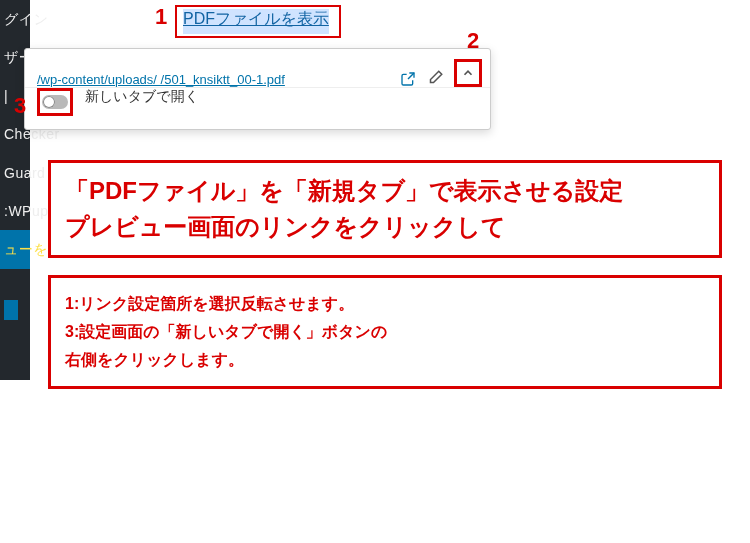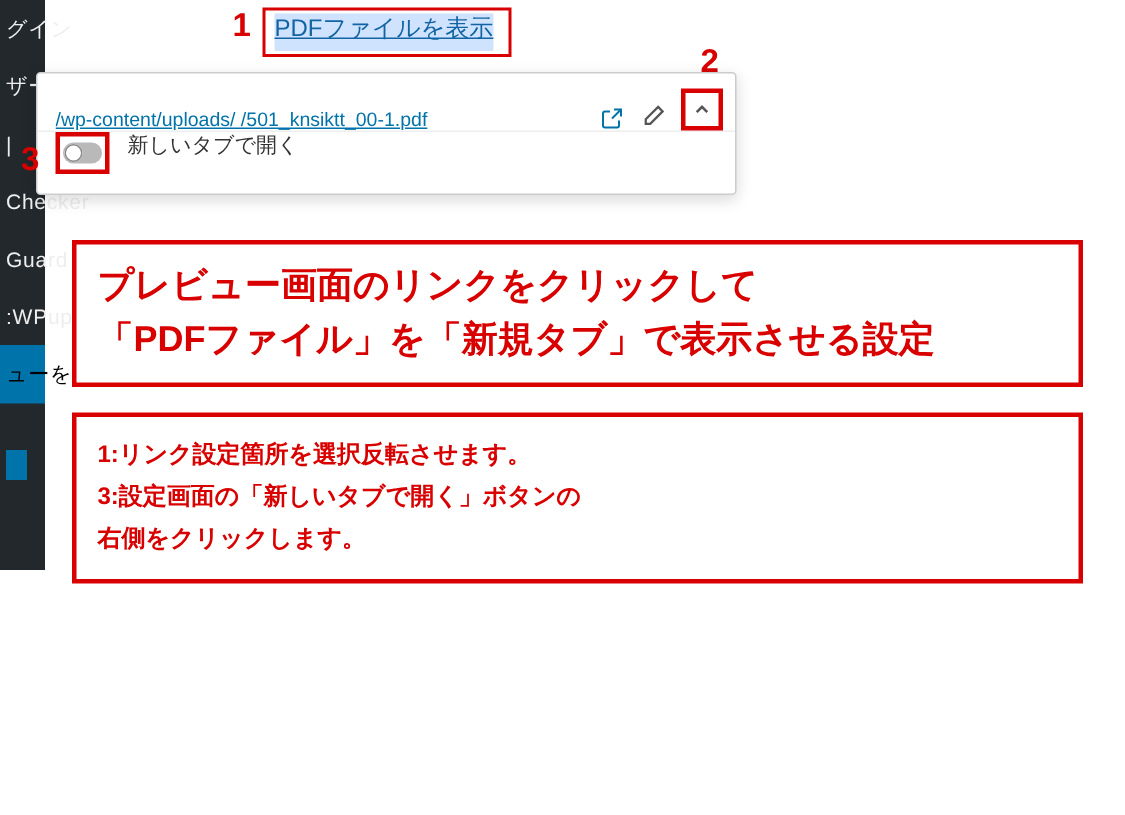--- a/index.html
+++ b/index.html
@@ -1,20 +1,20 @@
 <!DOCTYPE html>
 <html><head>
 <meta charset="utf-8">
 <style>
 html,body{margin:0;padding:0;font-family:-apple-system,BlinkMacSystemFont,"Segoe UI","Hiragino Kaku Gothic Pro","Meiryo",sans-serif;background:#fff;color:#222}
 .stage{position:relative;width:750px;height:543px;overflow:hidden}
 
 .sidebar{position:absolute;left:0;top:0;width:30px;height:380px;background:#23282d;color:#eee;font-size:14px;line-height:1.6}
 .sidebar .itm{white-space:nowrap;padding:8px 0 8px 4px;letter-spacing:.5px}
-.sidebar .hof{background:#0073aa;color:#000000}
+.sidebar .hof{background:#0073aa;color:#fde047}
 .bluebar{position:absolute;left:4px;top:300px;width:14px;height:20px;background:#0073aa}
 
 .link-text-box{position:absolute;left:175px;top:5px;width:150px;height:25px;border:2px solid #d90000;padding:2px 6px;font-size:16px;display:flex;}
 .link-text-box span{color:#1264a3;text-decoration:underline;background:#cfe3ff}
 .marker1{position:absolute;left:155px;top:4px;font-size:22px;font-weight:700;color:#d90000}
 
 .popover{position:absolute;left:24px;top:48px;width:465px;height:80px;background:#fff;border:1px solid #ccc;border-radius:3px;box-shadow:0 3px 10px rgba(0,0,0,.15)}
 .urlrow{display:flex;align-items:flex-end;height:38px;padding:0 8px 0 12px;border-bottom:1px solid #eee}
 .url{flex:1;color:#0073aa;font-size:13px;text-decoration:underline;white-space:nowrap;overflow:hidden}
 .ext{width:16px;height:16px;margin-left:6px;color:#0073aa;flex:none}
@@ -86,22 +86,22 @@
         <div class="toggle">
           <div class="knob"></div>
         </div>
       </div>
       <span class="toggle-label">新しいタブで開く</span>
     </div>
   </div>
   <div class="marker3">3</div>
 
   <div class="callout c1">
+    <div>「PDFファイル」を「新規タブ」で表示させる設定</div>
     <div>プレビュー画面のリンクをクリックして</div>
-    <div>「PDFファイル」を「新規タブ」で表示させる設定</div>
   </div>
 
   <div class="callout c2">
     <div class="row">1:リンク設定箇所を選択反転させます。</div>
     <div class="row">3:設定画面の「新しいタブで開く」ボタンの</div>
     <div class="row">右側をクリックします。</div>
   </div>
 
 </div>
 

